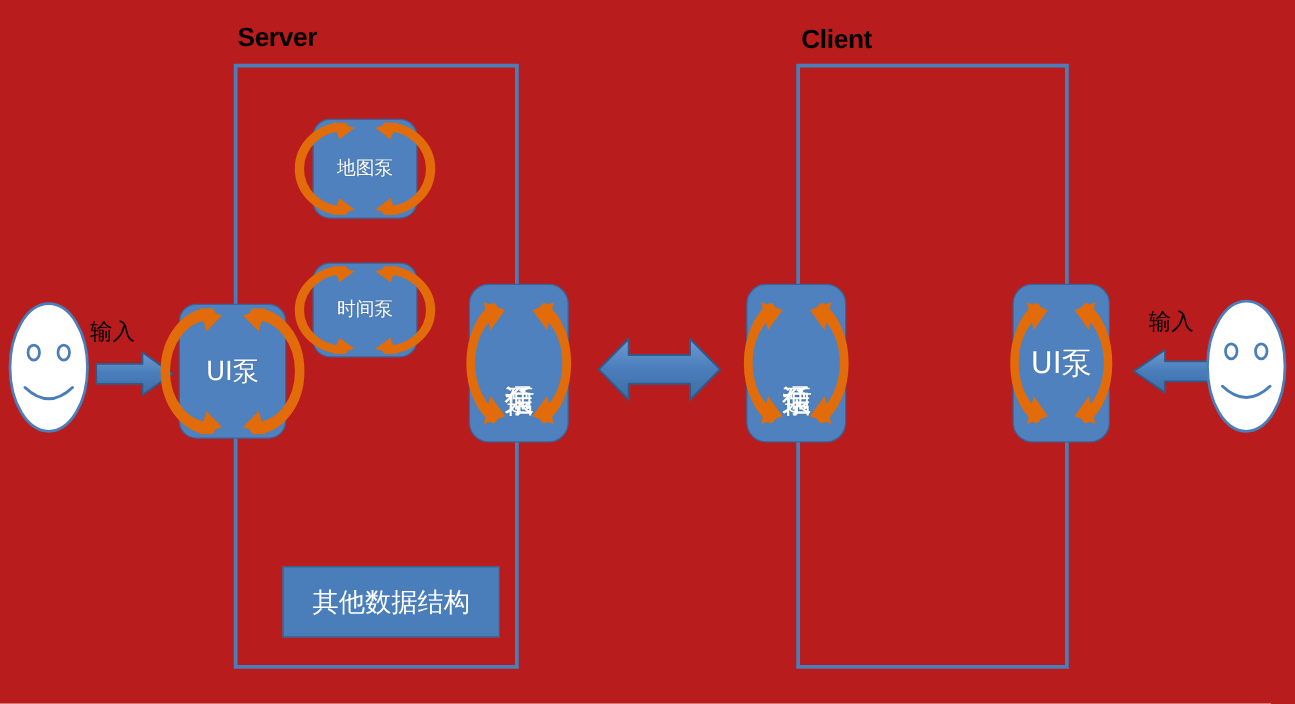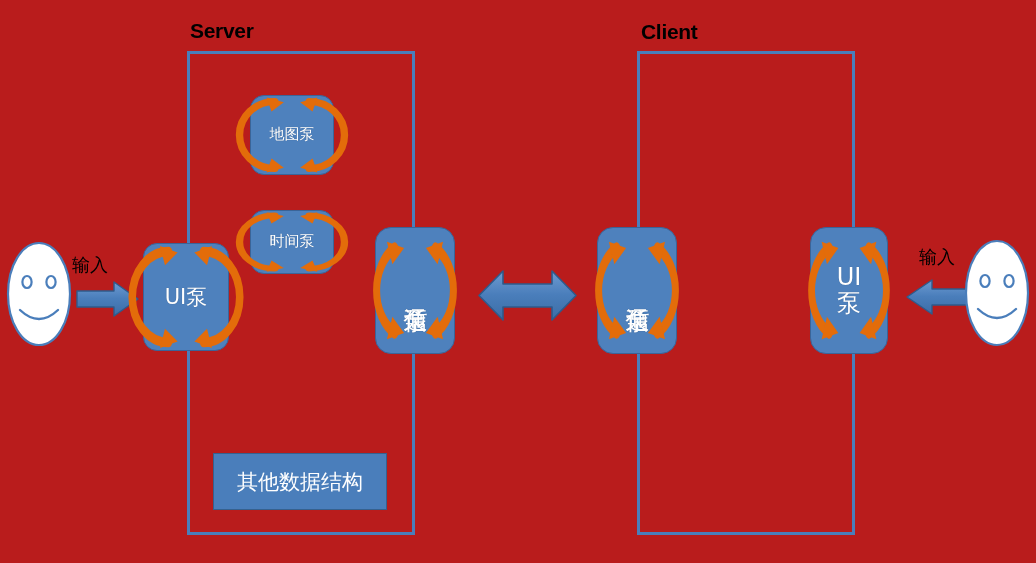--- a/index.html
+++ b/index.html
@@ -166,21 +166,21 @@
       <g fill="#E36C0A">
         <polygon points="19,2 40,8 25,20"></polygon>
         <polygon points="81,2 60,8 75,20"></polygon>
         <polygon points="19,98 40,92 25,80"></polygon>
         <polygon points="81,98 60,92 75,80"></polygon>
       </g>
     </svg>
     <span class="pump-label">地图泵</span>
   </div>
 
-  <div class="pump small" style="left:250px; top:210px; width:84px; height:64px; font-size:15px;">
+  <div class="pump small" style="left:250px; top:210px; width:84px; height:76px; font-size:15px;">
     <svg class="cycle-arrows" viewBox="0 0 100 100" preserveAspectRatio="none">
       <g fill="none" stroke="#E36C0A" stroke-width="9" stroke-linecap="round">
         <path d="M 29 7 A 40 40 0 0 0 29 93"></path>
         <path d="M 71 7 A 40 40 0 0 1 71 93"></path>
       </g>
       <g fill="#E36C0A">
         <polygon points="19,2 40,8 25,20"></polygon>
         <polygon points="81,2 60,8 75,20"></polygon>
         <polygon points="19,98 40,92 25,80"></polygon>
         <polygon points="81,98 60,92 75,80"></polygon>
@@ -199,21 +199,21 @@
       <g fill="#E36C0A">
         <polygon points="14,11 36,16 21,29"></polygon>
         <polygon points="86,11 64,16 79,29"></polygon>
         <polygon points="14,89 36,84 21,71"></polygon>
         <polygon points="86,89 64,84 79,71"></polygon>
       </g>
     </svg>
     <span class="pump-label" style="writing-mode:vertical-rl; text-orientation:upright; letter-spacing:1px;">通信泵</span>
   </div>
 
-  <div class="plain-box" style="left:213px; top:453px; width:174px; height:57px;">
+  <div class="plain-box" style="left:226px; top:453px; width:174px; height:57px;">
     <span>其他数据结构</span>
   </div>
 
   <div class="block-arrow" style="left:477px; top:265px;">
     <svg width="101" height="61" viewBox="0 0 101 61">
       <defs>
         <linearGradient id="gradD" x1="0" y1="0" x2="0" y2="1">
           <stop offset="0%" stop-color="#6E9BD1"></stop>
           <stop offset="48%" stop-color="#4A7EBB"></stop>
           <stop offset="100%" stop-color="#3C6DA6"></stop>
@@ -232,21 +232,21 @@
       <g fill="#E36C0A">
         <polygon points="14,11 36,16 21,29"></polygon>
         <polygon points="86,11 64,16 79,29"></polygon>
         <polygon points="14,89 36,84 21,71"></polygon>
         <polygon points="86,89 64,84 79,71"></polygon>
       </g>
     </svg>
     <span class="pump-label" style="writing-mode:vertical-rl; text-orientation:upright; letter-spacing:1px;">通信泵</span>
   </div>
 
-  <div class="pump tall" style="left:810px; top:227px; width:78px; height:127px; font-size:24px; flex-direction:column;">
+  <div class="pump tall" style="left:810px; top:227px; width:78px; height:127px; font-size:24px; ">
     <svg class="cycle-arrows" viewBox="0 0 100 100" preserveAspectRatio="none">
       <g fill="none" stroke="#E36C0A" stroke-width="9" stroke-linecap="round">
         <path d="M 24 16 A 42 38 0 0 0 24 84"></path>
         <path d="M 76 16 A 42 38 0 0 1 76 84"></path>
       </g>
       <g fill="#E36C0A">
         <polygon points="14,11 36,16 21,29"></polygon>
         <polygon points="86,11 64,16 79,29"></polygon>
         <polygon points="14,89 36,84 21,71"></polygon>
         <polygon points="86,89 64,84 79,71"></polygon>

